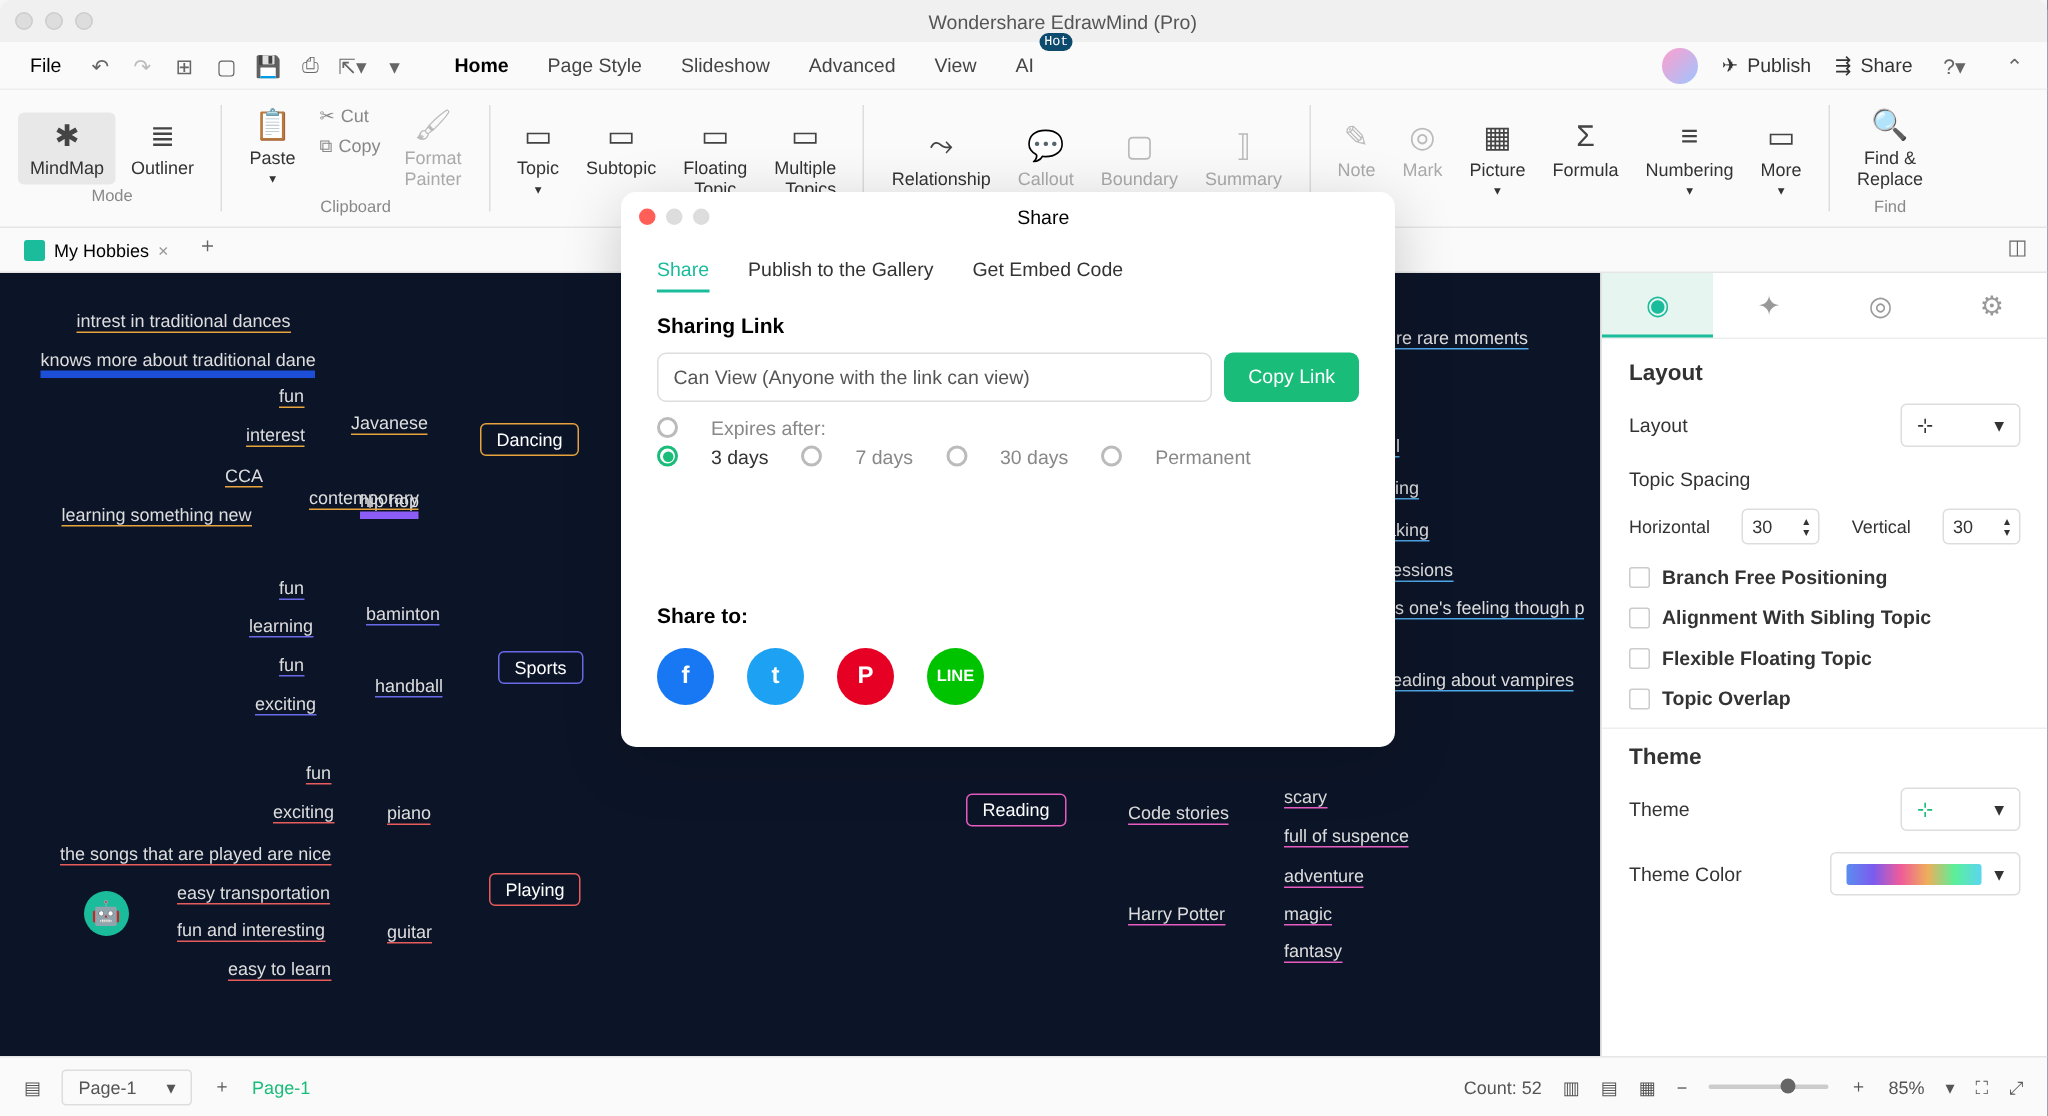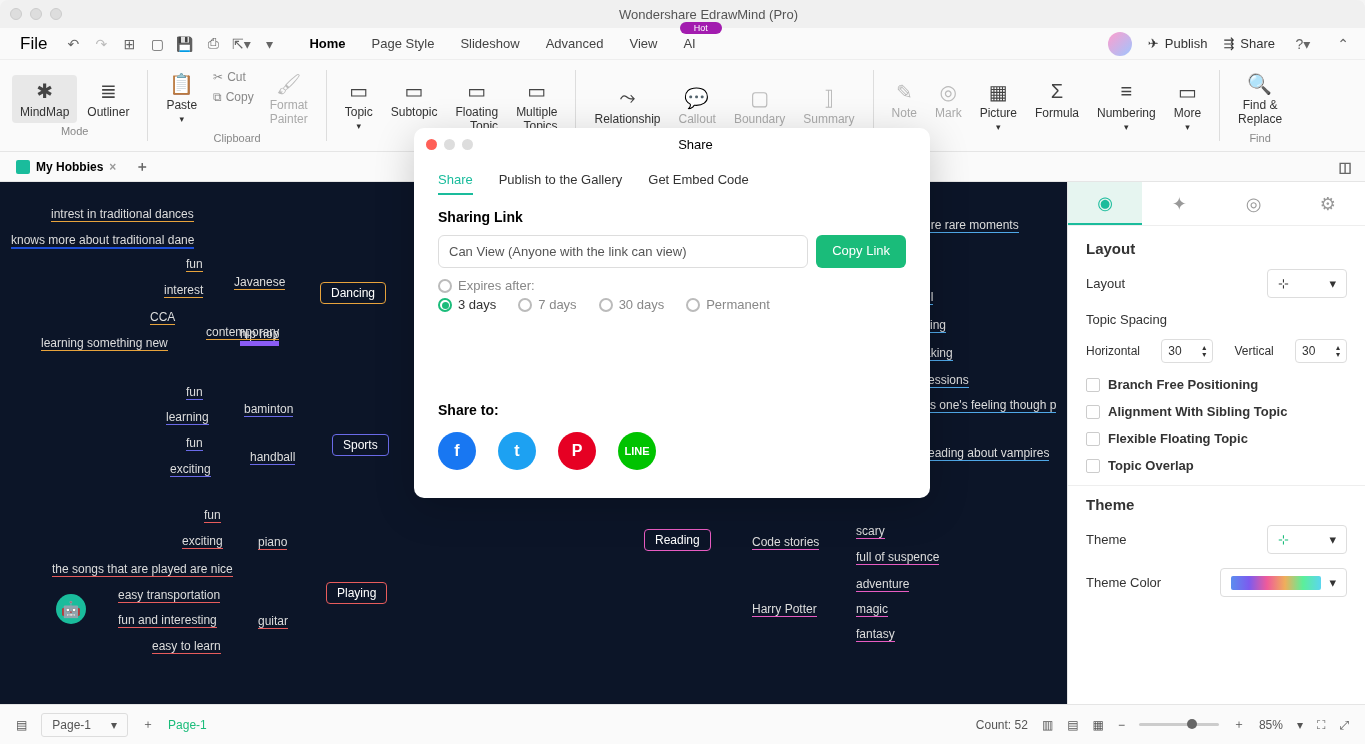--- a/index.html
+++ b/index.html
@@ -2,41 +2,41 @@
 <html><head>
 <meta charset="utf-8">
 <style>
 * { margin: 0; padding: 0; box-sizing: border-box; font-family: -apple-system, BlinkMacSystemFont, "Segoe UI", sans-serif; }
 body { width: 1365px; height: 744px; background: #f5f5f5; overflow: hidden; position: relative; }
 .titlebar { height: 28px; background: #f0f0f0; display: flex; align-items: center; padding: 0 10px; border-radius: 8px 8px 0 0; }
 .traffic-lights { display: flex; gap: 8px; }
 .tl { width: 12px; height: 12px; border-radius: 50%; background: #ddd; border: 1px solid #ccc; }
 .title-text { flex: 1; text-align: center; font-size: 13px; color: #555; }
 .menubar { height: 32px; background: #fafafa; display: flex; align-items: center; padding: 0 10px; gap: 4px; border-bottom: 1px solid #eee; }
-.menu-file { font-size: 17px; padding: 4px 10px; }
+.menu-file { font-size: 13px; padding: 4px 10px; }
 .qat-btn { width: 24px; height: 24px; display: flex; align-items: center; justify-content: center; color: #666; font-size: 14px; }
 .menu-tabs { display: flex; gap: 18px; margin-left: 20px; }
 .menu-tab { font-size: 13px; color: #444; padding: 6px 4px; position: relative; }
 .menu-tab.active { font-weight: 600; color: #000; }
-.hot-badge { position: absolute; top: -8px; right: -22px; background: #a21caf; color: #fff; font-size: 9px; padding: 1px 14px; border-radius: 6px; }
+.hot-badge { position: absolute; top: -8px; right: -22px; background: #0c4a6e; color: #fff; font-size: 9px; padding: 1px 3px; border-radius: 6px; font-family: Liberation Mono, monospace; }
 .menubar-right { margin-left: auto; display: flex; align-items: center; gap: 16px; }
 .avatar { width: 24px; height: 24px; border-radius: 50%; background: linear-gradient(135deg,#ff9ecd,#9ec5ff); }
 .pub-share { display: flex; align-items: center; gap: 6px; font-size: 13px; color: #333; }
 .ribbon { height: 92px; background: #fafafa; display: flex; align-items: stretch; border-bottom: 1px solid #e5e5e5; padding: 0 6px; }
 .ribbon-group { display: flex; flex-direction: column; align-items: center; justify-content: center; padding: 0 6px; position: relative; }
 .ribbon-sep { width: 1px; background: #ddd; margin: 10px 4px; }
 .ribbon-btn { display: flex; flex-direction: column; align-items: center; gap: 2px; padding: 4px 8px; font-size: 12px; color: #333; border-radius: 4px; }
 .ribbon-btn.active { background: #e8e8e8; }
 .ribbon-btn.dim { color: #aaa; }
 .ribbon-icon { font-size: 20px; color: #444; height: 24px; display: flex; align-items: center; }
 .ribbon-icon.dim { color: #bbb; }
 .ribbon-row { display: flex; gap: 2px; }
 .ribbon-caption { font-size: 11px; color: #888; margin-top: 2px; }
 .small-btn { display: flex; align-items: center; gap: 4px; font-size: 12px; color: #888; padding: 2px 6px; }
-.tabs-bar { height: 30px; background: #fafafa; display: flex; align-items: center; padding: 0 8px; gap: 6px; border-bottom: 1px solid #e5e5e5; font-weight: bold; }
+.tabs-bar { height: 30px; background: #fafafa; display: flex; padding: 0 8px; gap: 6px; border-bottom: 1px solid #e5e5e5; }
 .doc-tab { display: flex; align-items: center; gap: 6px; font-size: 12px; padding: 4px 8px; }
 .doc-tab .ico { width: 14px; height: 14px; background: #1abc9c; border-radius: 2px; }
 .doc-tab .close { color: #999; }
 .canvas { position: absolute; left: 0; top: 182px; right: 298px; bottom: 40px; background: #0c1528; overflow: hidden; }
 .node { position: absolute; border: 1px solid; border-radius: 4px; padding: 3px 10px; font-size: 12px; color: #fff; white-space: nowrap; }
 .leaf { position: absolute; font-size: 12px; color: #ddd; white-space: nowrap; }
 .panel { position: absolute; right: 0; top: 182px; bottom: 40px; width: 298px; background: #fff; border-left: 1px solid #e5e5e5; overflow: hidden; }
 .panel-tabs { height: 44px; display: flex; border-bottom: 1px solid #eee; }
 .panel-tab { flex: 1; display: flex; align-items: center; justify-content: center; font-size: 18px; color: #999; }
 .panel-tab.active { background: #e6f5f0; color: #1abc9c; border-bottom: 2px solid #1abc9c; }
@@ -55,21 +55,21 @@
 .dlg-title-text { flex: 1; text-align: center; font-size: 13px; font-weight: 500; }
 .dlg-tabs { display: flex; gap: 26px; padding: 6px 24px 0; }
 .dlg-tab { font-size: 13px; padding: 6px 0; color: #333; }
 .dlg-tab.active { color: #1abc9c; border-bottom: 2px solid #1abc9c; font-weight: 500; }
 .dlg-body { padding: 14px 24px 28px; }
 .dlg-h { font-weight: 600; font-size: 14px; margin-bottom: 10px; }
 .link-row { display: flex; gap: 8px; margin-bottom: 10px; }
 .link-input { flex: 1; border: 1px solid #ddd; border-radius: 6px; padding: 8px 10px; font-size: 13px; color: #555; }
 .copy-btn { background: #1abc7a; color: #fff; border-radius: 6px; padding: 8px 16px; font-size: 13px; font-weight: 500; }
 .radio-row { display: flex; align-items: center; gap: 22px; margin-top: 6px; font-size: 13px; }
-.radio-label { display: flex; align-items: flex-end; gap: 6px; color: #888; }
+.radio-label { display: flex; align-items: flex-start; gap: 22px; color: #888; }
 .radio { width: 14px; height: 14px; border-radius: 50%; border: 2px solid #bbb; display: inline-flex; align-items: center; justify-content: center; }
 .radio.sel { border-color: #1abc7a; }
 .radio.sel::after { content: ""; width: 7px; height: 7px; background: #1abc7a; border-radius: 50%; }
 .share-icons { display: flex; gap: 22px; margin-top: 14px; }
 .sicon { width: 38px; height: 38px; border-radius: 50%; display: flex; align-items: center; justify-content: center; color: #fff; font-weight: 700; font-size: 16px; }
 .statusbar { position: absolute; left: 0; right: 0; bottom: 0; height: 40px; background: #fafafa; border-top: 1px solid #e5e5e5; display: flex; align-items: center; padding: 0 16px; gap: 14px; font-size: 12px; color: #555; }
 .page-sel { border: 1px solid #ddd; border-radius: 3px; padding: 4px 10px; display: flex; align-items: center; gap: 20px; }
 .zoom-slider { width: 80px; height: 3px; background: #ccc; position: relative; border-radius: 2px; }
 .zoom-thumb { position: absolute; left: 60%; top: -4px; width: 10px; height: 10px; background: #666; border-radius: 50%; }
 .chat-bubble { position: absolute; left: 56px; bottom: 80px; width: 30px; height: 30px; border-radius: 50%; background: #1abc9c; display: flex; align-items: center; justify-content: center; color: #fff; font-size: 16px; z-index: 5; }
@@ -167,21 +167,21 @@
           <span class="ribbon-icon">▭</span>
           <span>Topic</span>
           <span style="font-size:9px">▾</span>
         </div>
       <div class="ribbon-btn">
           <span class="ribbon-icon">▭</span>
           <span>Subtopic</span>
         </div>
       <div class="ribbon-btn">
           <span class="ribbon-icon">▭</span>
-          <span style="white-space:pre-line;text-align:right">Floating
+          <span style="white-space:pre-line;text-align:center">Floating
 Topic</span>
         </div>
       <div class="ribbon-btn">
           <span class="ribbon-icon">▭</span>
           <span style="white-space:pre-line;text-align:right">Multiple
 Topics</span>
         </div>
     </div>
   </div>
   <div class="ribbon-sep"></div>
@@ -256,42 +256,42 @@
   </div>
   <div class="qat-btn">＋</div>
   <div style="margin-left:auto" class="qat-btn">◫</div>
 </div>
 
 <div class="canvas">
 
   <div class="node" style="left:320px;top:100px;border-color:#e8a33c">Dancing</div>
   <div class="leaf" style="left:234px;top:93px;border-bottom:1px solid #e8a33c">Javanese</div>
   <div class="leaf" style="left:51px;top:25px;border-bottom:1px solid #e8a33c">intrest in traditional dances</div>
-  <div class="leaf" style="left:11px;top:51px;border-bottom:2px solid #1d4ed8">knows more about traditional dane</div>
+  <div class="leaf" style="left:27px;top:51px;border-bottom:5px solid #1d4ed8">knows more about traditional dane</div>
   <div class="leaf" style="left:240px;top:145px;border-bottom:5px solid #8b5cf6">hip hop</div>
   <div class="leaf" style="left:186px;top:75px;border-bottom:1px solid #e8a33c">fun</div>
   <div class="leaf" style="left:164px;top:101px;border-bottom:1px solid #e8a33c">interest</div>
   <div class="leaf" style="left:150px;top:128px;border-bottom:1px solid #e8a33c">CCA</div>
   <div class="leaf" style="left:41px;top:154px;border-bottom:1px solid #e8a33c">learning something new</div>
   <div class="leaf" style="left:206px;top:143px;border-bottom:1px solid #e8a33c">contemporary</div>
 
   <div class="node" style="left:332px;top:252px;border-color:#6a6ae8">Sports</div>
   <div class="leaf" style="left:244px;top:220px;border-bottom:1px solid #6a6ae8">baminton</div>
   <div class="leaf" style="left:250px;top:268px;border-bottom:1px solid #6a6ae8">handball</div>
   <div class="leaf" style="left:186px;top:203px;border-bottom:1px solid #6a6ae8">fun</div>
   <div class="leaf" style="left:166px;top:228px;border-bottom:1px solid #6a6ae8">learning</div>
   <div class="leaf" style="left:186px;top:254px;border-bottom:1px solid #6a6ae8">fun</div>
   <div class="leaf" style="left:170px;top:280px;border-bottom:1px solid #6a6ae8">exciting</div>
 
   <div class="node" style="left:326px;top:400px;border-color:#e85c5c">Playing</div>
   <div class="leaf" style="left:258px;top:353px;border-bottom:1px solid #e85c5c">piano</div>
   <div class="leaf" style="left:258px;top:432px;border-bottom:1px solid #e85c5c">guitar</div>
   <div class="leaf" style="left:204px;top:326px;border-bottom:1px solid #e85c5c">fun</div>
   <div class="leaf" style="left:182px;top:352px;border-bottom:1px solid #e85c5c">exciting</div>
-  <div class="leaf" style="left:52px;top:380px;border-bottom:1px solid #e85c5c">the songs that are played are nice</div>
+  <div class="leaf" style="left:40px;top:380px;border-bottom:1px solid #e85c5c">the songs that are played are nice</div>
   <div class="leaf" style="left:118px;top:406px;border-bottom:1px solid #e85c5c">easy transportation</div>
   <div class="leaf" style="left:118px;top:431px;border-bottom:1px solid #e85c5c">fun and interesting</div>
   <div class="leaf" style="left:152px;top:457px;border-bottom:1px solid #e85c5c">easy to learn</div>
 
   <div class="node" style="left:644px;top:347px;border-color:#e85cc2">Reading</div>
   <div class="leaf" style="left:752px;top:353px;border-bottom:1px solid #e85cc2">Code stories</div>
   <div class="leaf" style="left:752px;top:420px;border-bottom:1px solid #e85cc2">Harry Potter</div>
   <div class="leaf" style="left:856px;top:342px;border-bottom:1px solid #e85cc2">scary</div>
   <div class="leaf" style="left:856px;top:368px;border-bottom:1px solid #e85cc2">full of suspence</div>
   <div class="leaf" style="left:856px;top:395px;border-bottom:1px solid #e85cc2">adventure</div>

